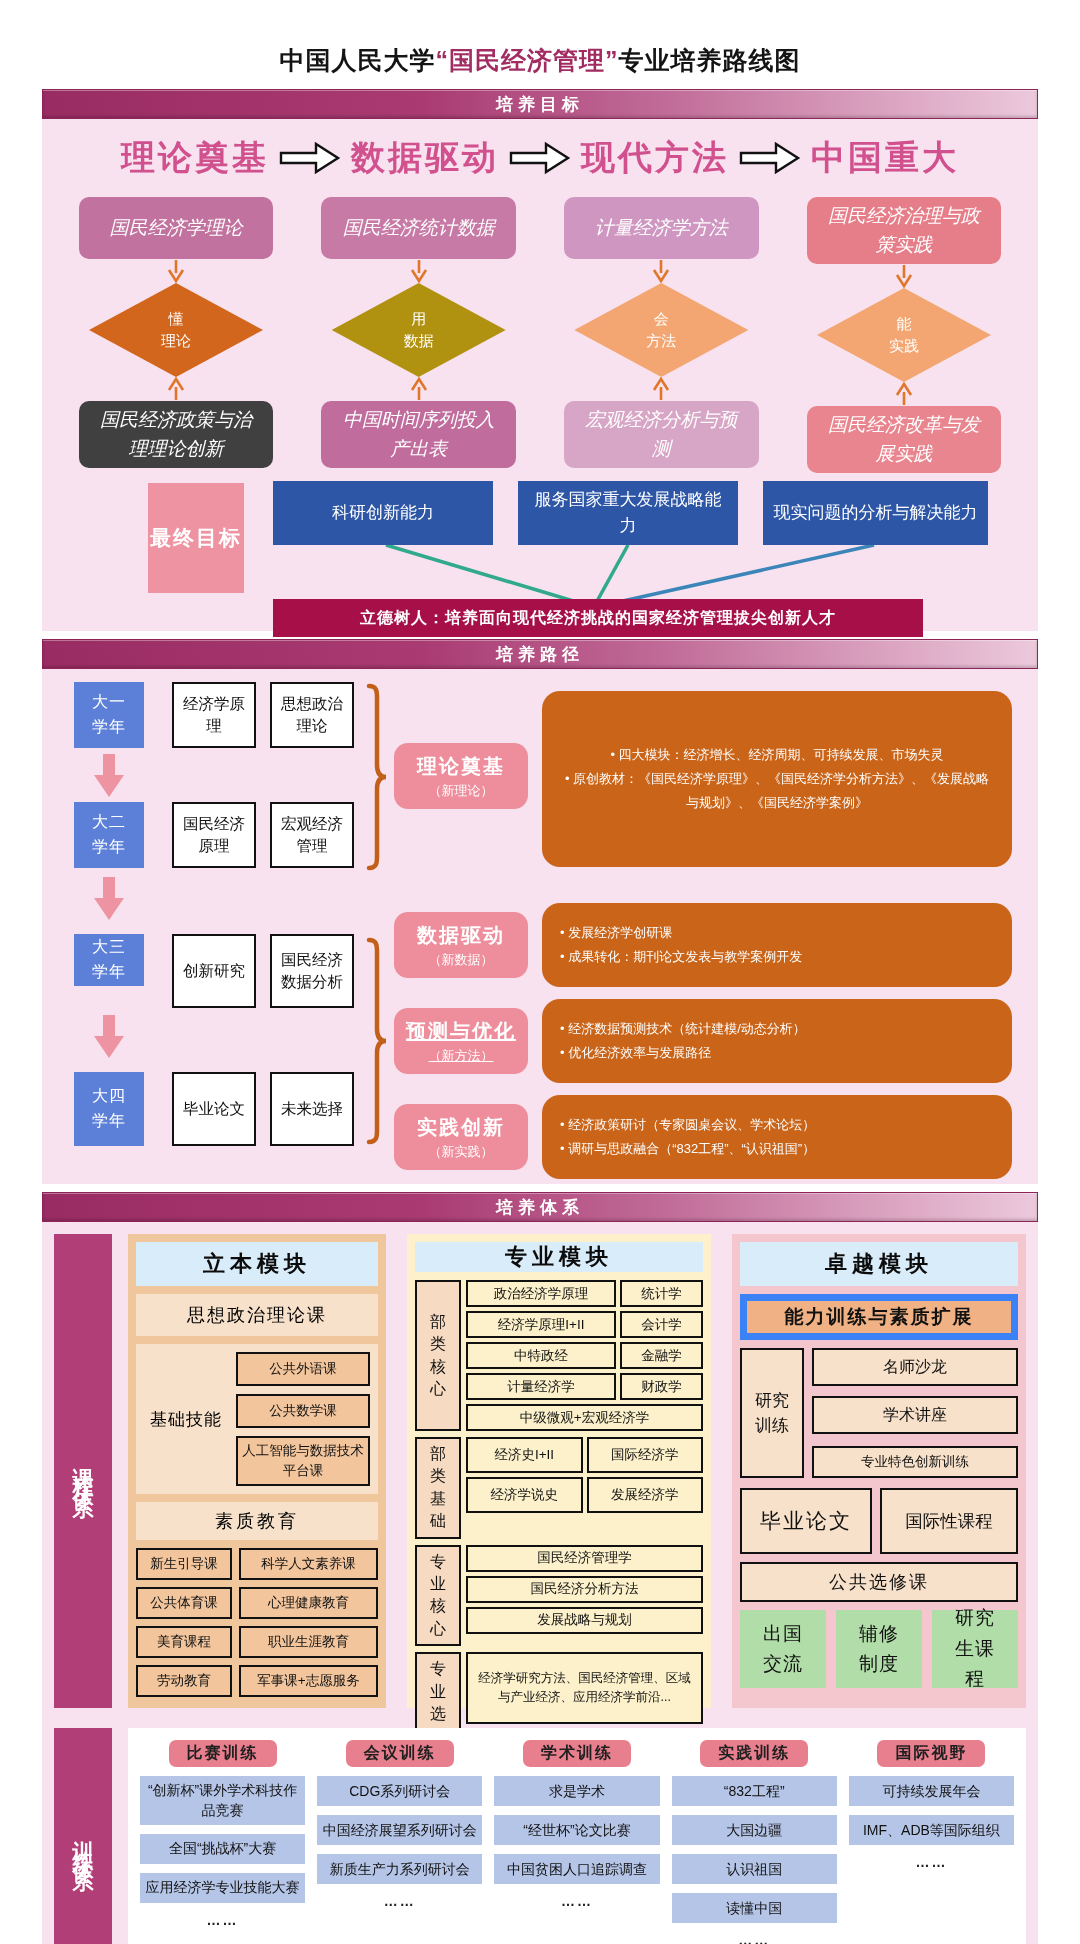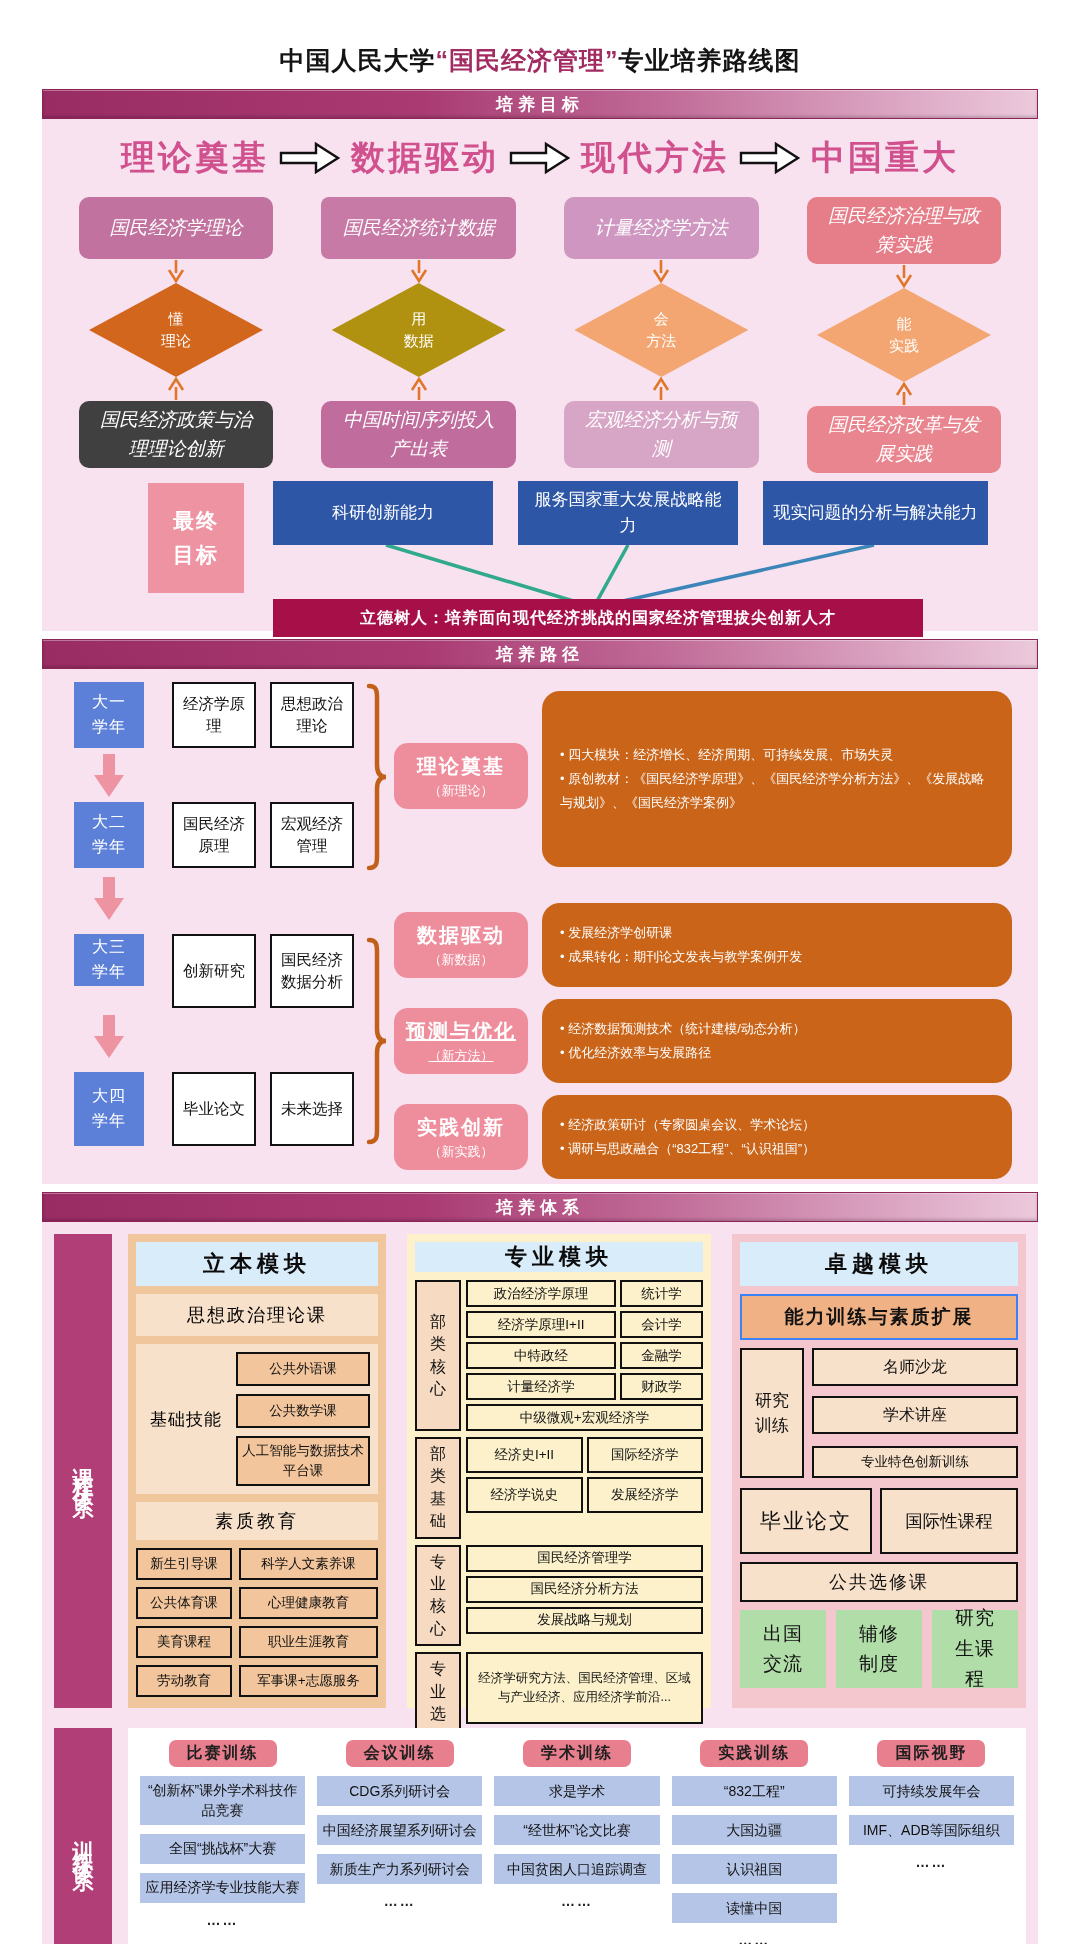--- a/index.html
+++ b/index.html
@@ -28,21 +28,21 @@
   .gcols { display:flex; justify-content:space-between; }
   .gcol { width:216px; display:flex; flex-direction:column; align-items:center; }
   .gtop,.gbot { width:90%; min-height:62px; border-radius:10px; color:#fff; display:flex; align-items:center; justify-content:center;
     text-align:center; font-size:19px; line-height:1.5; padding:5px 12px;font-style:italic; }
   .varrow { height:24px; margin:0; }
   .gdiamond { width:174px; height:94px; clip-path:polygon(50% 0,100% 50%,50% 100%,0 50%);
     color:#fff; display:flex; flex-direction:column; align-items:center; justify-content:center; font-size:15px; line-height:1.45; }
 
   .gbottom { position:relative; height:158px; margin-top:8px; }
   .final-box { position:absolute; left:80px; top:2px; width:96px; height:110px; background:#ee93a1; color:#fff;
-    display:flex; flex-direction:column; align-items:center; justify-content:center; font-size:21px; font-weight:600; line-height:1.6; letter-spacing:2px; }
+    display:flex; flex-direction:row; align-items:center; justify-content:center; font-size:21px; font-weight:600; line-height:1.6; letter-spacing:2px; }
   .ability { position:absolute; top:0; height:64px; background:#2d56a6; color:#fff; display:flex; align-items:center; justify-content:center;
     text-align:center; font-size:17px; line-height:1.55; padding:4px 10px; }
   .converge { position:absolute; left:0; top:0; }
   .slogan { position:absolute; left:205px; top:118px; width:650px; height:38px; background:#a60f47; color:#fff;
     display:flex; align-items:center; justify-content:center; font-size:16px; font-weight:700; letter-spacing:1px; }
 
   
   .path-panel { position:relative; height:515px; }
   .ybox { position:absolute; left:32px; width:70px; background:#5c80d8; color:#fff; display:flex; flex-direction:column;
     align-items:center; justify-content:center; font-size:16px; line-height:1.55; letter-spacing:1px; }
@@ -88,21 +88,21 @@
   .zy-label { border:2px solid #111; background:#f6dbc2; width:46px; display:flex; align-items:center; justify-content:center;
     text-align:center; font-size:16px; line-height:1.4; padding:4px 7px; color:#111; }
   .zy-rows { flex:1; display:flex; flex-direction:column; gap:4px; }
   .zy-row { display:flex; gap:4px; }
   .zy-box { border:2px solid #111; background:#fcf1cb; flex:1; display:flex; align-items:center; justify-content:center;
     text-align:center; font-size:13.5px; min-height:27px; padding:1px 2px; color:#111; }
   .zy-box.wide { flex:1.9; }
   .zy-box.t { min-height:36px; }
   .zy-box.sel { font-size:12.5px; line-height:1.55; min-height:72px; padding:4px 6px; }
 
-  .zh-cap { height:46px; border:2px solid #3b82f6; background:#f0b285; font-size:19px; font-weight:600; letter-spacing:2px;
+  .zh-cap { height:46px; border:7px solid #3b82f6; background:#f0b285; font-size:19px; font-weight:600; letter-spacing:2px;
     display:flex; align-items:center; justify-content:center; margin-bottom:8px; color:#111; }
   .zh-research { display:flex; gap:8px; margin-bottom:10px; }
   .zh-rlabel { border:2px solid #111; background:#f8e1ca; width:64px; display:flex; align-items:center; justify-content:center;
     text-align:center; font-size:17px; line-height:1.5; padding:4px 12px; color:#111; }
   .zh-ritems { flex:1; display:flex; flex-direction:column; gap:10px; }
   .zh-ritems .blk { background:#f8e1ca; min-height:38px; font-size:16px; }
   .zh-ritems .blk.small { min-height:32px; font-size:13.5px; margin-top:2px; }
   .zh-pair { display:flex; gap:8px; margin-bottom:8px; }
   .zh-pair .blk { background:#f8e1ca; height:66px; }
   .zh-thesis { width:132px; font-size:21px; letter-spacing:2px; }
@@ -162,21 +162,21 @@
           <span>理论</span>
         </div>
         <svg class="varrow" width="18" height="24" viewBox="0 0 18 24">
             <path d="M9 23 V10" stroke="#e0762a" stroke-width="2.6" fill="none"></path>
             <path d="M2 13 L9 2 L16 13" stroke="#e0762a" stroke-width="2.6" fill="none"></path>
           </svg>
         <div class="gbot" style="background-color: #404040;">国民经济政策与治理理论创新</div>
       </div>
 
       <div class="gcol">
-        <div class="gtop" style="background-color: rgb(200, 122, 166); border-radius: 8px;">国民经济统计数据</div>
+        <div class="gtop" style="background-color: rgb(200, 122, 166);">国民经济统计数据</div>
         <svg class="varrow" width="18" height="24" viewBox="0 0 18 24">
             <path d="M9 1 V14" stroke="#e0762a" stroke-width="2.6" fill="none"></path>
             <path d="M2 11 L9 22 L16 11" stroke="#e0762a" stroke-width="2.6" fill="none"></path>
           </svg>
         <div class="gdiamond" style="background-color: rgb(177, 145, 16);">
           <span>用</span>
           <span>数据</span>
         </div>
         <svg class="varrow" width="18" height="24" viewBox="0 0 18 24">
             <path d="M9 23 V10" stroke="#e0762a" stroke-width="2.6" fill="none"></path>
@@ -298,21 +298,21 @@
     </div>
     <div class="stage" style="top:339px;text-decoration:underline;">
       <div class="stage-name">预测与优化</div>
       <div class="stage-sub">（新方法）</div>
     </div>
     <div class="stage" style="top:435px;">
       <div class="stage-name">实践创新</div>
       <div class="stage-sub">（新实践）</div>
     </div>
 
-    <div class="obox" style="top:22px;height:176px;">
+    <div class="obox" style="top:22px;height:176px;text-align:center;">
       <div class="obullet">四大模块：经济增长、经济周期、可持续发展、市场失灵</div>
       <div class="obullet">原创教材：《国民经济学原理》、《国民经济学分析方法》、《发展战略与规划》、《国民经济学案例》</div>
     </div>
     <div class="obox" style="top:234px;height:84px;">
       <div class="obullet">发展经济学创研课</div>
       <div class="obullet">成果转化：期刊论文发表与教学案例开发</div>
     </div>
     <div class="obox" style="top:330px;height:84px;">
       <div class="obullet">经济数据预测技术（统计建模/动态分析）</div>
       <div class="obullet">优化经济效率与发展路径</div>

